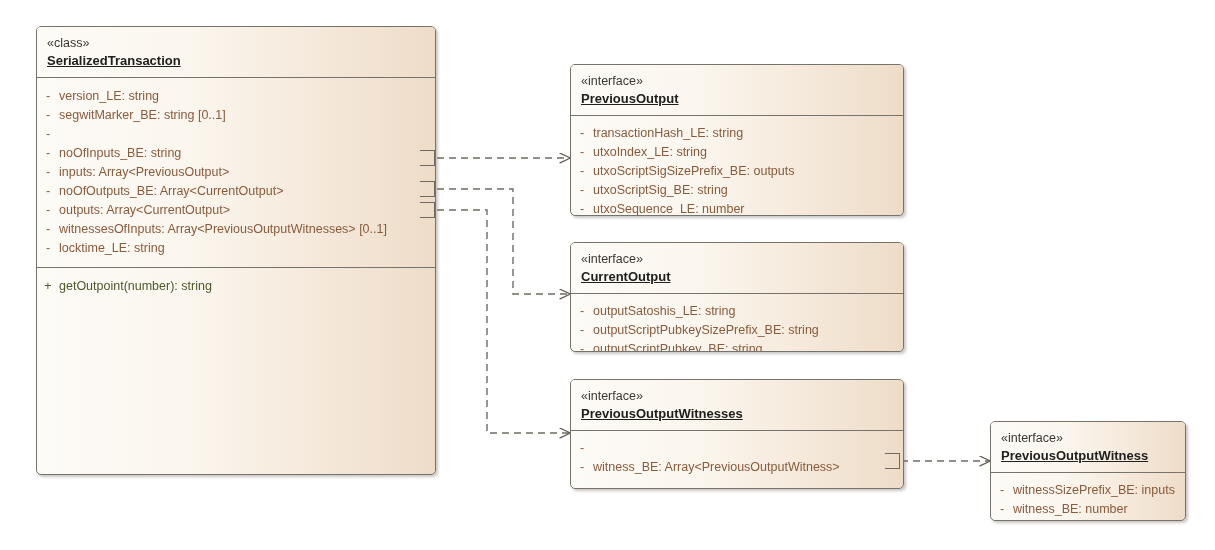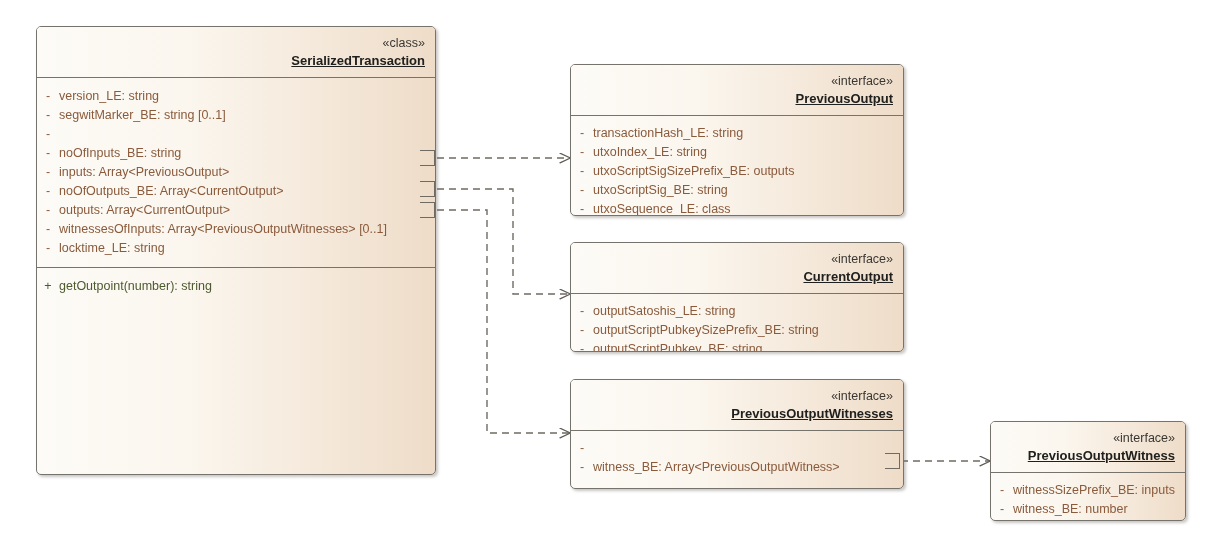--- a/index.html
+++ b/index.html
@@ -30,21 +30,21 @@
     border: 1px solid #76736c;
     border-radius: 5px;
     background: linear-gradient(to right, #fdfbf7 0%, #fbf6ee 38%, #f4e7d8 75%, #eedcc8 100%);
     box-shadow: 2px 2px 3px rgba(120,115,108,0.40);
     overflow: hidden;
   }
 
   .uml-header {
     box-sizing: border-box;
     padding: 9px 10px 10px 10px;
-    text-align: right;
+    text-align: left;
     border-bottom: 1px solid #76736c;
     background: linear-gradient(to right, #fdfbf7 0%, #fbf6ee 38%, #f4e7d8 75%, #eedcc8 100%);
   }
   .uml-stereotype {
     font-size: 12.5px;
     color: #3a3733;
     line-height: 1.25;
     white-space: nowrap;
   }
   .uml-name {
@@ -197,21 +197,21 @@
       <div class="uml-member attr">
         <span class="vis">-</span>
         <span>utxoScriptSigSizePrefix_BE: outputs</span>
       </div>
       <div class="uml-member attr">
         <span class="vis">-</span>
         <span>utxoScriptSig_BE: string</span>
       </div>
       <div class="uml-member attr">
         <span class="vis">-</span>
-        <span>utxoSequence_LE: class</span>
+        <span>utxoSequence_LE: number</span>
       </div>
     </div>
   </div>
 
   <div class="uml-box" style="left:570px; top:242px; width:334px; height:110px;">
     <div class="uml-header" style="height:51px;">
       <div class="uml-stereotype">«interface»</div>
       <div class="uml-name">CurrentOutput</div>
     </div>
     <div class="uml-compartment" style="padding-top:8px;">

